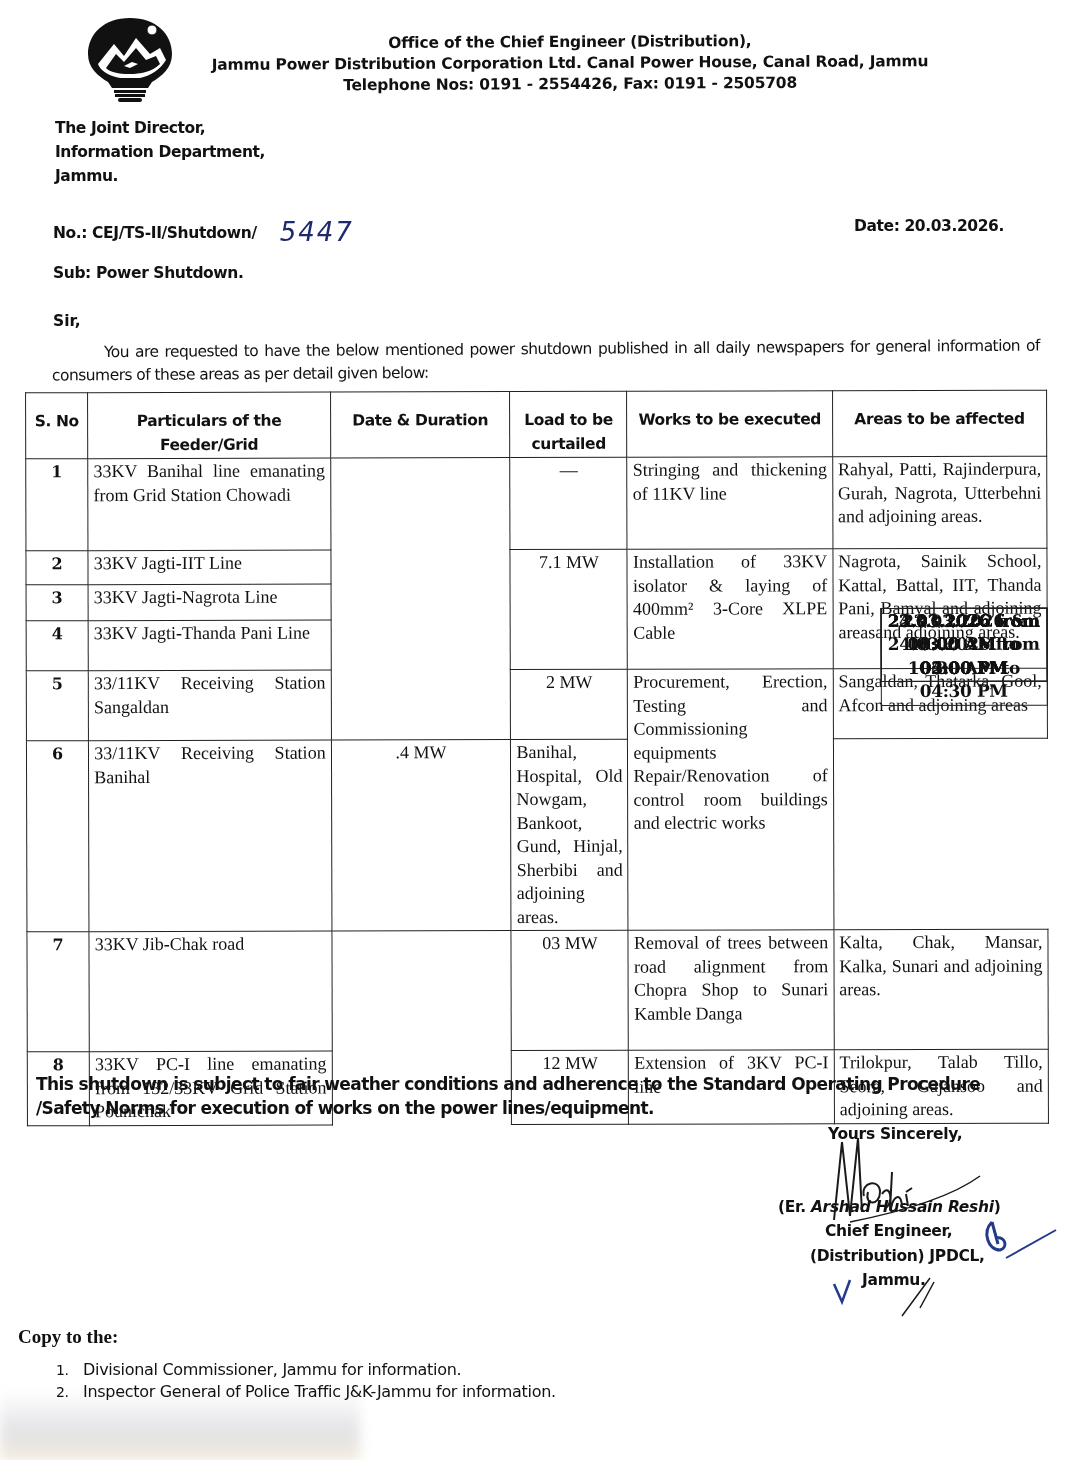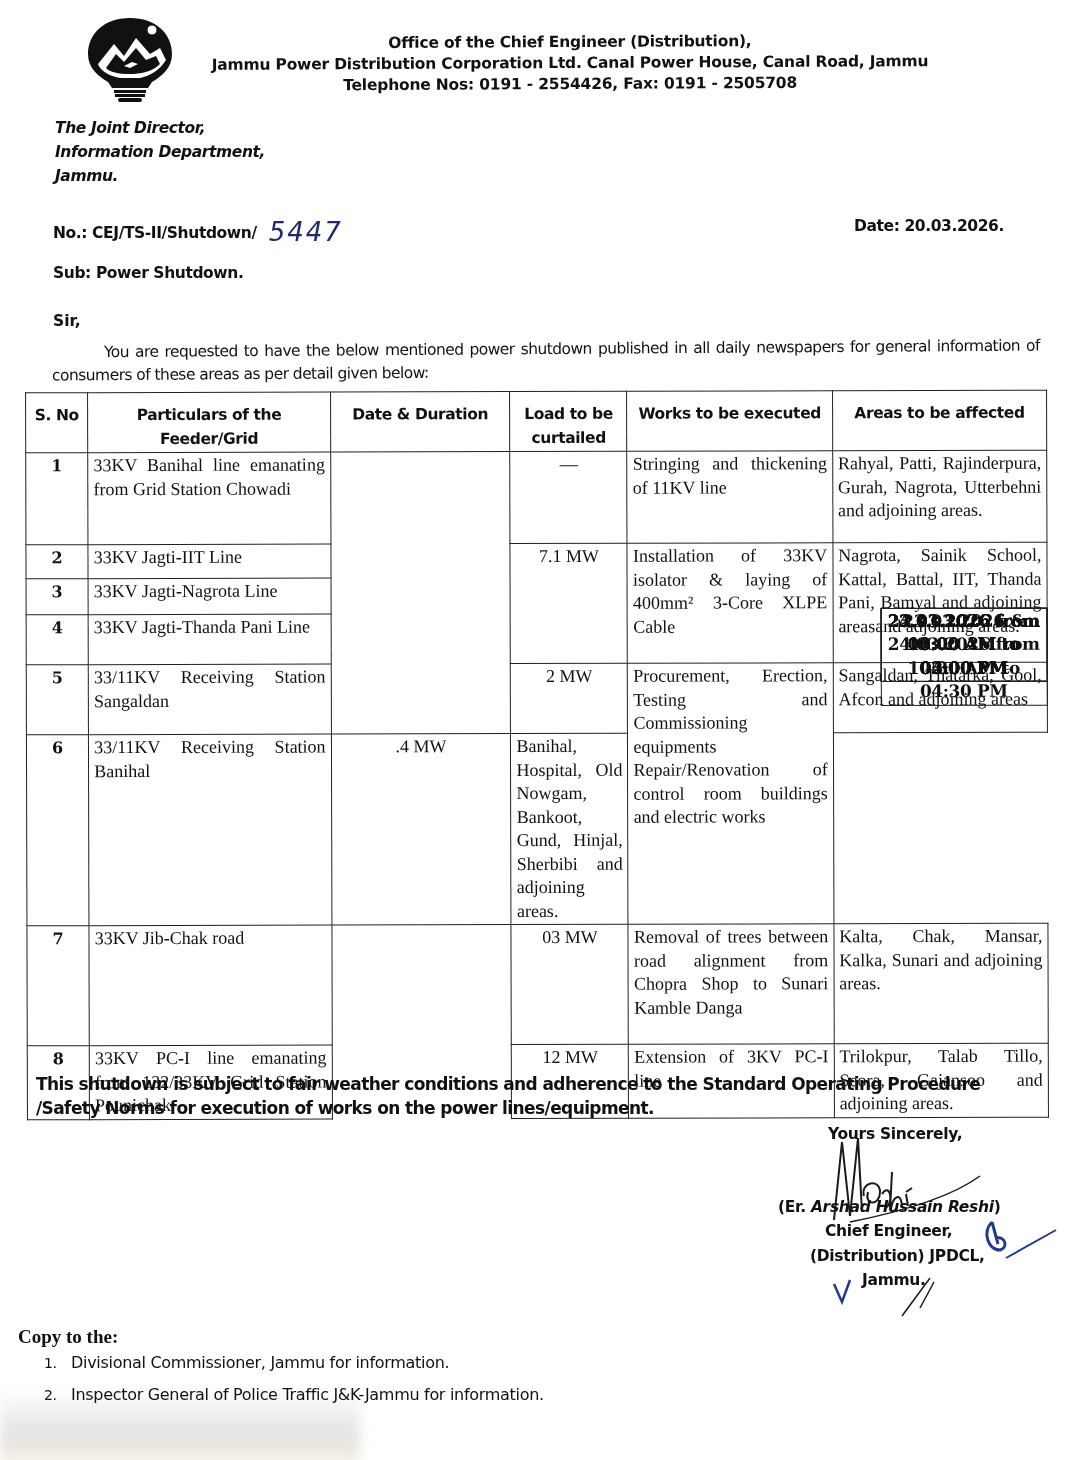--- a/index.html
+++ b/index.html
@@ -24,31 +24,30 @@
     font-family: "DejaVu Sans", sans-serif;
     font-size: 15.5px; font-weight: bold; line-height: 21px;
     letter-spacing: -0.2px;
     transform: rotate(-0.3deg);
   }
   .addr {
     position: absolute; left: 55px; top: 116px;
     font-family: "DejaVu Sans", sans-serif;
     font-weight: bold; font-size: 15.5px; line-height: 24px;
     letter-spacing: -0.4px;
-    font-style: italic;
   }
   .ref {
     position: absolute; left: 53px; top: 214px;
     font-family: "DejaVu Sans", sans-serif;
     font-weight: bold; font-size: 15.5px; letter-spacing: -0.4px;
   }
   .ref-hand {
     font-family: "DejaVu Sans", sans-serif; font-weight: normal;
     font-size: 26px; color: #1e2a6e; letter-spacing: 2px;
-    position: relative; top: 3px; margin-left: 12px;
+    position: relative; top: 3px; margin-left: 23px;
     font-style: italic;
   }
   .date {
     position: absolute; left: 854px; top: 217px;
     font-family: "DejaVu Sans", sans-serif;
     font-weight: bold; font-size: 15.5px; letter-spacing: -0.4px;
   }
   .sub {
     position: absolute; left: 53px; top: 264px;
     font-family: "DejaVu Sans", sans-serif;
@@ -74,21 +73,21 @@
     transform: rotate(-0.15deg);
   }
   table.sched th, table.sched td {
     border: 1.5px solid #222;
     vertical-align: top;
     padding: 1px 5px;
   }
   table.sched th {
     font-family: "DejaVu Sans", sans-serif;
     font-size: 15.5px; font-weight: bold; letter-spacing: -0.4px;
-    line-height: 24px; text-align: center; padding-top: 10px;
+    line-height: 24px; text-align: center; padding-top: 16px;
   }
   td.sno { text-align: center; font-weight: bold; font-family: "DejaVu Serif", serif; font-size: 16px; }
   td.feeder, td.works, td.areas { text-align: justify; text-align-last: left; }
   td.date { text-align: center; font-weight: bold; font-family: "DejaVu Serif", serif; font-size: 17px; line-height: 23.5px; }
   td.load { text-align: center; }
   .col-sno { width: 53px; }
   .col-feeder { width: 240px; }
   .col-date { width: 175px; margin-left: 36px; }
   .col-load { width: 108px; }
   .col-works { width: 198px; }
@@ -109,23 +108,23 @@
   .sign .l3 { padding-left: 55px; }
   .sign .l4 { padding-left: 40px; }
   .sign .l5 { padding-left: 92px; }
   .sig-scrawl { position: absolute; left: 820px; top: 1132px; width: 240px; height: 190px; }
   .copy {
     position: absolute; left: 18px; top: 1326px;
     font-family: "Liberation Serif", "DejaVu Serif", serif;
     font-weight: bold; font-size: 19px;
   }
   .copy-list {
-    position: absolute; left: 44px; top: 1347px; margin: 0; padding: 0;
+    position: absolute; left: 44px; top: 1347px; margin: 12px; padding: 0;
     list-style: none;
-    font-family: "DejaVu Sans", sans-serif; font-size: 16px; line-height: 31px;
+    font-family: "DejaVu Sans", sans-serif; font-size: 16px; line-height: 22px;
     letter-spacing: -0.3px;
   }
   .copy-list .num { display: inline-block; width: 27px; font-size: 14px; }
 </style>
 </head>
 <body>
 
 <div class="shadow-blob"></div>
 
 <svg class="logo" viewBox="0 0 100 90">

